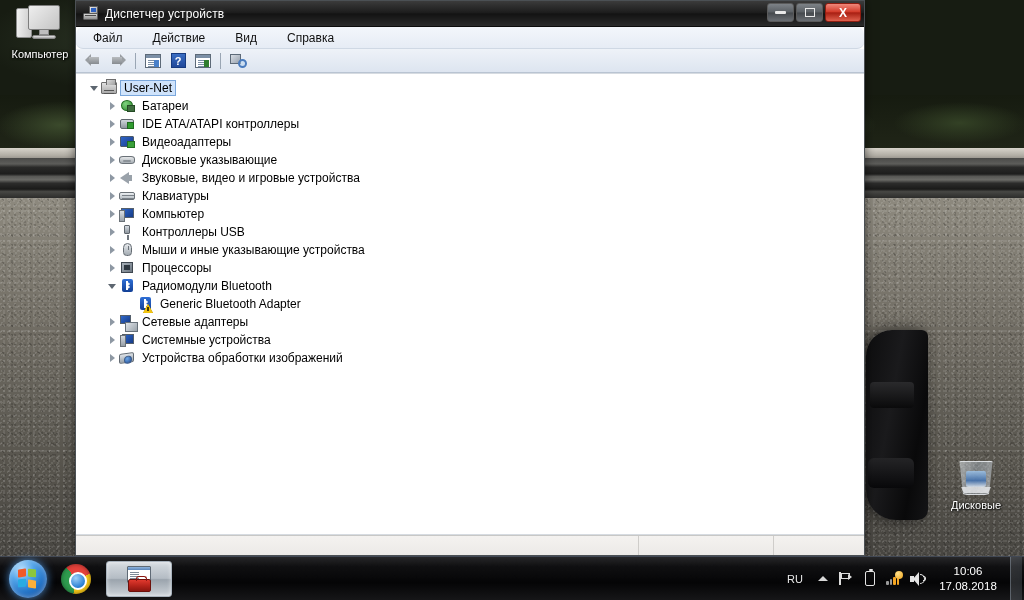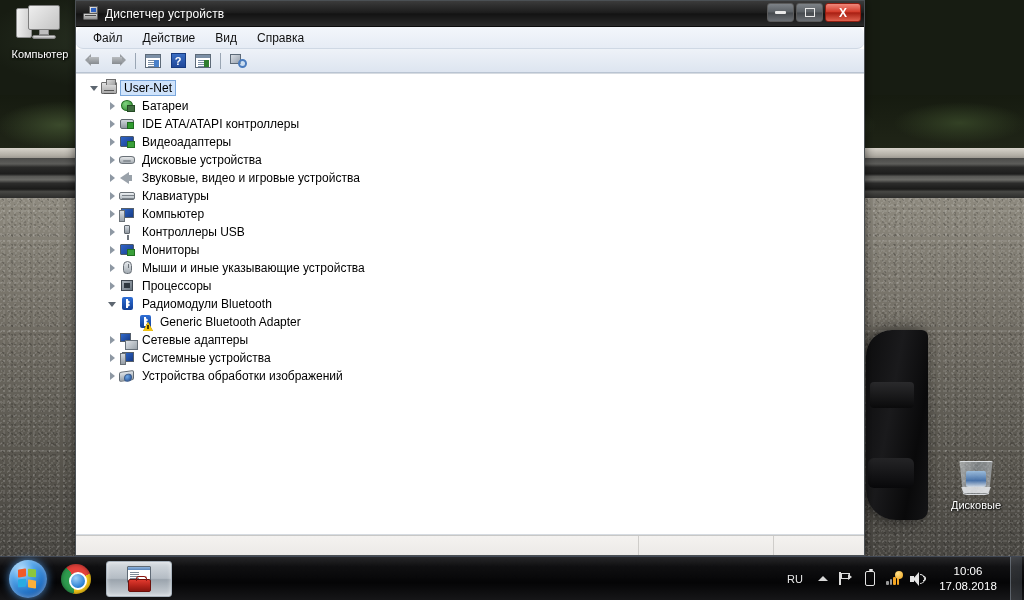--- a/index.html
+++ b/index.html
@@ -168,21 +168,21 @@
   .wbtn.close {
     width:36px;
     background: linear-gradient(180deg,#f0877a 0%,#d33c2b 46%,#a81f12 52%,#e0614e 100%);
     border-color:#8e1d11; font-weight:bold; font-size:12px;
   }
   .wbtn .min-g{width:11px;height:3px;background:#e9e9e9;border-radius:1px;}
   .wbtn .max-g{width:10px;height:9px;border:1.5px solid #e9e9e9;}
 
   .menubar {
     height:22px; flex:0 0 22px; display:flex; align-items:center;
-    padding-left:8px; gap:2px;
+    padding-left:8px; gap:12px;
     background: linear-gradient(180deg,#f3f6fb,#e6ecf5);
     border-bottom:1px solid #cfd8e4;
     border-radius:7px;
   }
   .menubar .mi {
     font-size:12px; color:#101010; padding:2px 9px; cursor:default; border-radius:2px;
   }
 
   .toolbar {
     height:24px; flex:0 0 24px; display:flex; align-items:center; padding-left:6px; gap:3px;
@@ -569,21 +569,21 @@
 
       <div class="row" style="padding-left:22px;">
         <span class="expander collapsed">
             <span class="tri-c"></span>
           </span>
         <span class="ico">
             <i class="i-disk">
               <i></i>
             </i>
           </span>
-        <span class="lbl">Дисковые устройства</span>
+        <span class="lbl">Дисковые указывающие</span>
       </div>
 
       <div class="row" style="padding-left:22px;">
         <span class="expander collapsed">
             <span class="tri-c"></span>
           </span>
         <span class="ico">
             <i class="i-sound"></i>
           </span>
         <span class="lbl">Звуковые, видео и игровые устройства</span>
@@ -614,29 +614,20 @@
       <div class="row" style="padding-left:22px;">
         <span class="expander collapsed">
             <span class="tri-c"></span>
           </span>
         <span class="ico">
             <i class="i-usb"></i>
           </span>
         <span class="lbl">Контроллеры USB</span>
       </div>
 
-      <div class="row" style="padding-left:22px;">
-        <span class="expander collapsed">
-            <span class="tri-c"></span>
-          </span>
-        <span class="ico">
-            <i class="i-display"></i>
-          </span>
-        <span class="lbl">Мониторы</span>
-      </div>
 
       <div class="row" style="padding-left:22px;">
         <span class="expander collapsed">
             <span class="tri-c"></span>
           </span>
         <span class="ico">
             <i class="i-mouse">
               <i></i>
             </i>
           </span>

